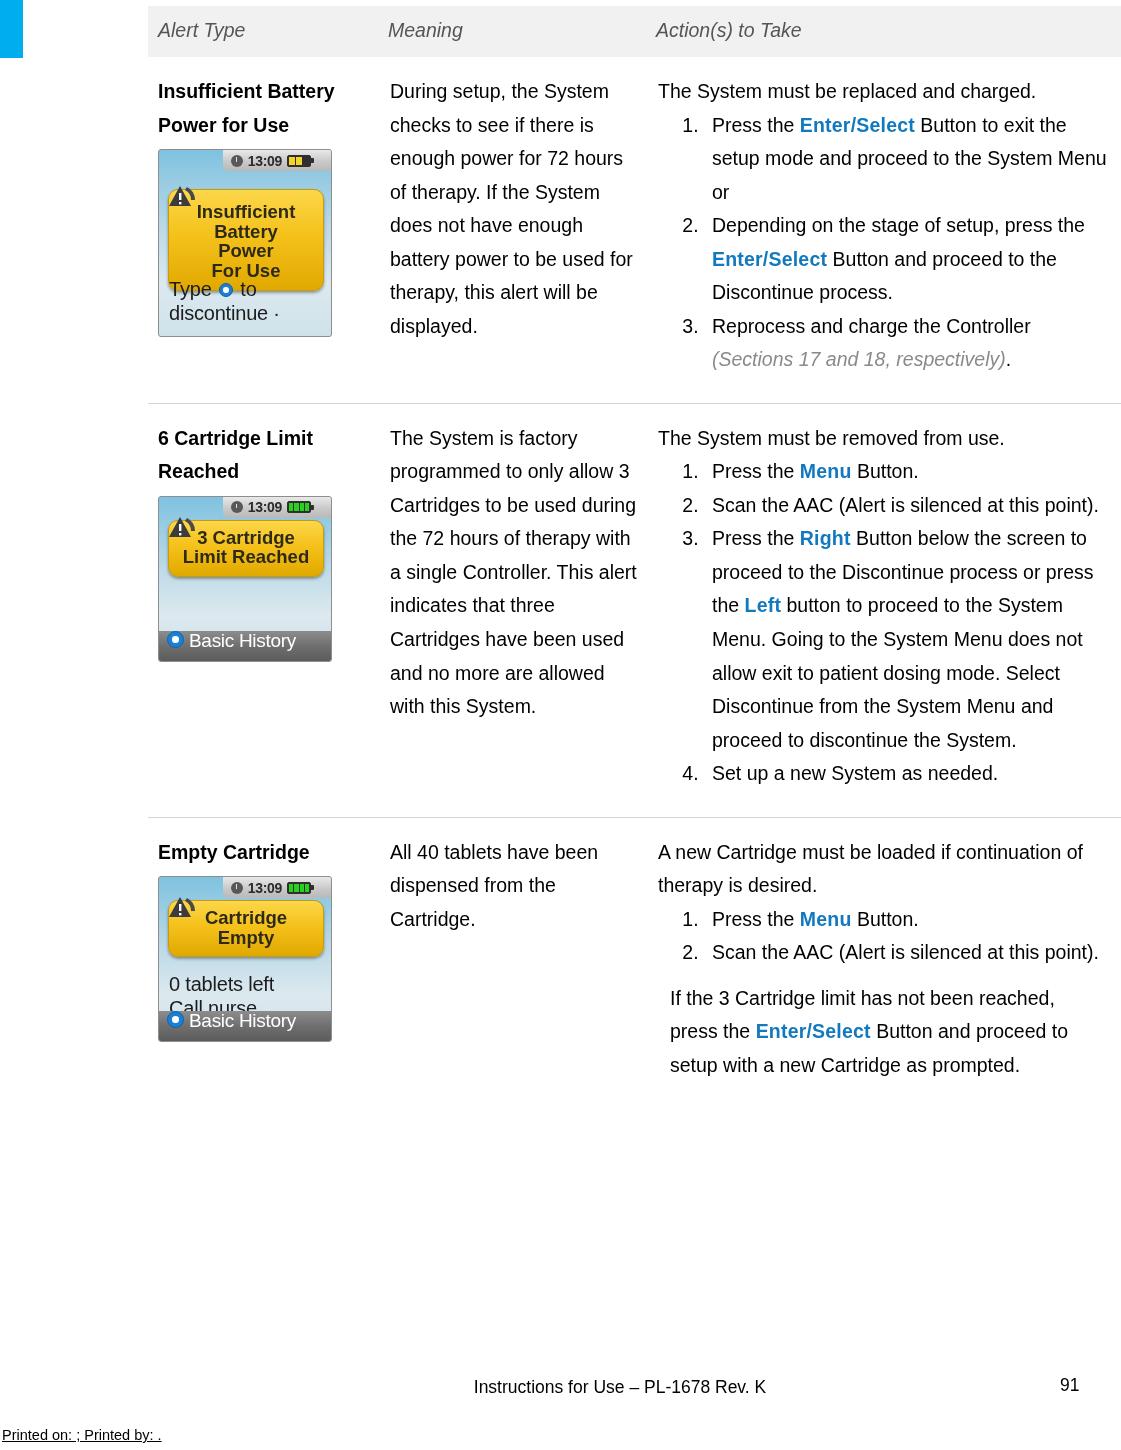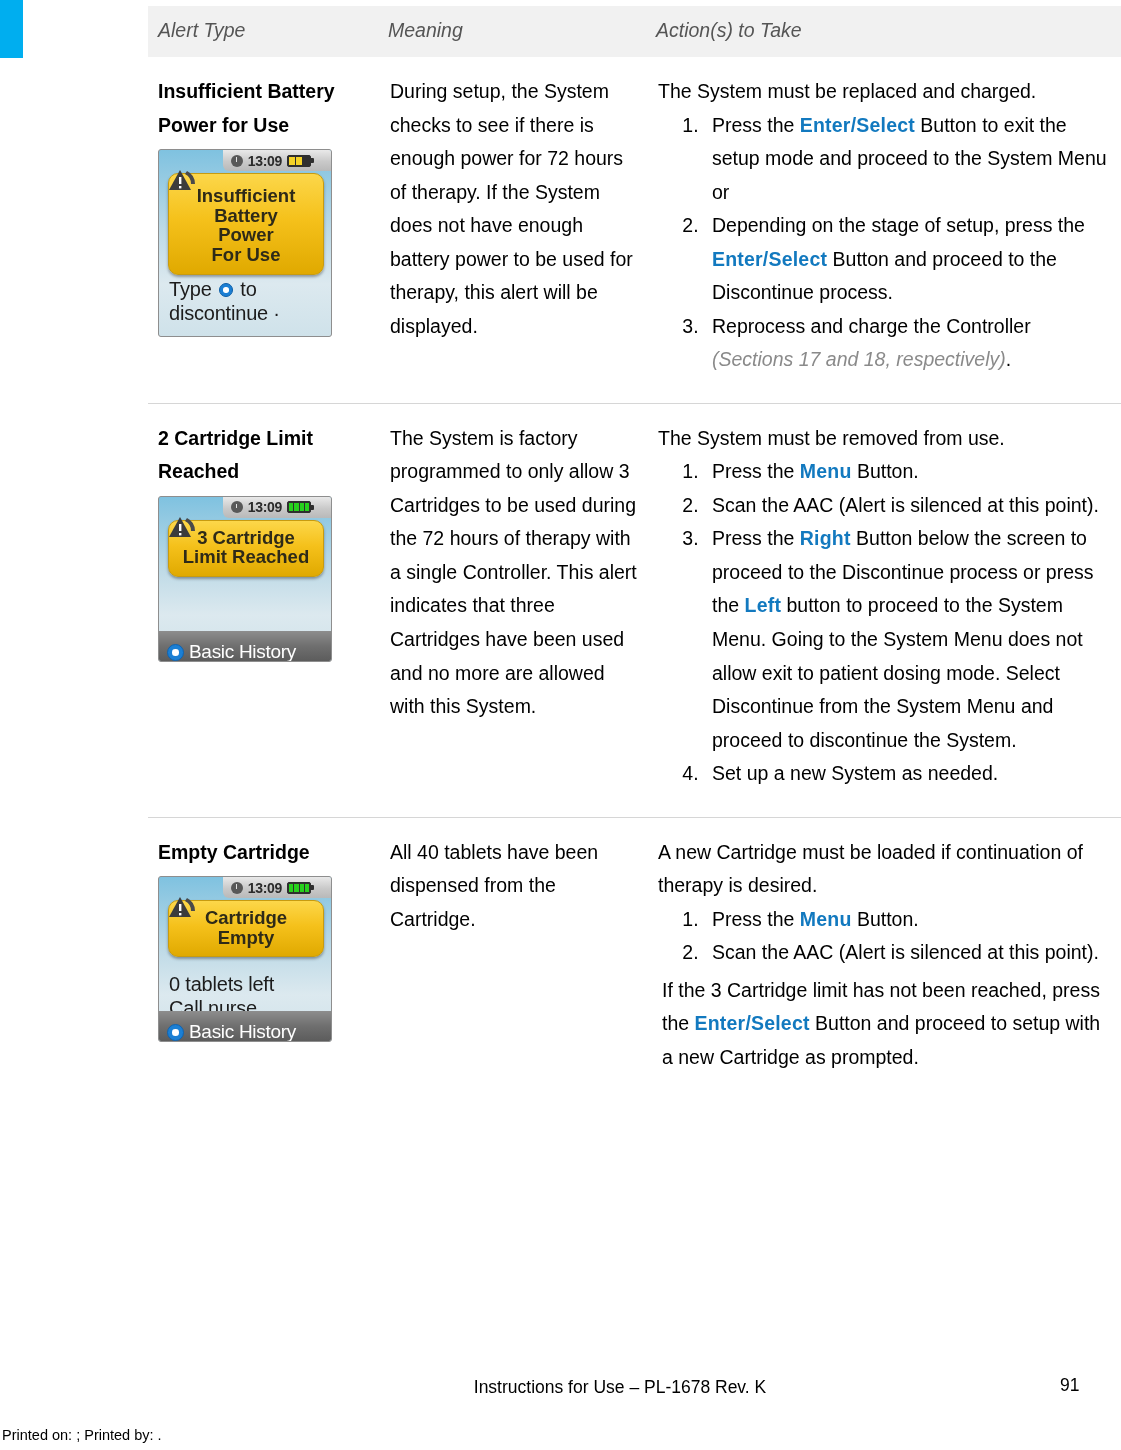--- a/index.html
+++ b/index.html
@@ -76,21 +76,21 @@
     margin: 0;
     padding-left: 46px;
     list-style-position: outside;
   }
   ol.steps li {
     padding-left: 8px;
     margin: 0;
   }
   .kw { color: #1279BF; font-weight: bold; letter-spacing: 0.2px; }
   .sec-ref { color: #8a8a8a; font-style: italic; }
-  .after-list { margin: 4px; }
+  .after-list { margin: 12px; }
 
   
   .device {
     width: 174px;
     margin-top: 7px;
     background: #9a9a9a;
     border: 1px solid #8e8e8e;
     border-radius: 3px;
     padding: 0;
     position: relative;
@@ -171,21 +171,21 @@
     background: linear-gradient(180deg,#fcd74a 0%, #f5c11b 45%, #e0a900 100%);
     border: 1px solid #c79b10;
     border-radius: 10px;
     box-shadow: 0 2px 3px rgba(0,0,0,.35);
     text-align: center;
     color: #2e2a18;
     font-weight: bold;
     line-height: 1.06;
     padding: 7px 4px 9px 4px;
   }
-  .alert-box.big   { font-size: 18.5px; padding-top: 12px; }
+  .alert-box.big   { font-size: 18.5px; padding-top: 12px; margin-top: 16px; }
   .alert-box.mid   { font-size: 18.5px; }
   .warn-badge {
     position: absolute;
     left: -2px; top: -7px;
     width: 34px; height: 30px;
   }
   .warn-badge svg { display: block; }
 
   .alert-line { display: block; }
 
@@ -214,21 +214,21 @@
     width: 5.5px; height: 5.5px; border-radius: 50%;
     background: #fff;
   }
 
   .soft-key {
     position: absolute;
     left: 0; right: 0; bottom: 0;
     height: 30px;
     background: linear-gradient(180deg,#8d8d8d 0%, #6f6f6f 50%, #5c5c5c 100%);
     display: flex;
-    align-items: flex-end;
+    align-items: flex-start;
     padding-left: 8px;
     gap: 5px;
   }
   .soft-key .sk-dot {
     width: 17px; height: 17px;
     border-radius: 50%;
     background: #1b7fd4;
     border: 1.5px solid #0f63b0;
     position: relative;
     flex: 0 0 auto;
@@ -265,20 +265,21 @@
     position: absolute;
     left: 1060px; top: 0;
     font-size: 17.5px;
     color: #000;
   }
   .print-line {
     position: absolute;
     left: 2px; top: 1427px;
     font-size: 14.5px;
     color: #000;
+    text-decoration: underline;
   }
 </style>
 </head>
 <body>
 
 <div class="page">
 
   <div class="accent-bar"></div>
 
   <table class="alert-table">
@@ -345,21 +346,21 @@
           <ol class="steps">
             <li><span>Press the </span><span class="kw">Enter/Select</span><span> Button to exit the setup mode and proceed to the System Menu or</span></li>
             <li><span>Depending on the stage of setup, press the </span><span class="kw">Enter/Select</span><span> Button and proceed to the Discontinue process.</span></li>
             <li><span>Reprocess and charge the Controller </span><span class="sec-ref">(Sections 17 and 18, respectively)</span><span>.</span></li>
           </ol>
         </td>
       </tr>
 
       <tr>
         <td class="type-cell">
-          <span class="type-label">2 Cartridge Limit</span>
+          <span class="type-label">6 Cartridge Limit</span>
           <span class="type-label">Reached</span>
 
           <div class="device short">
             <div class="device-screen">
               <div class="status-bar">
                 <span class="clock-icon"></span>
                 <span class="clock-time">13:09</span>
                 <span class="batt full">
                     <i class="on"></i>
                     <i class="on"></i>

